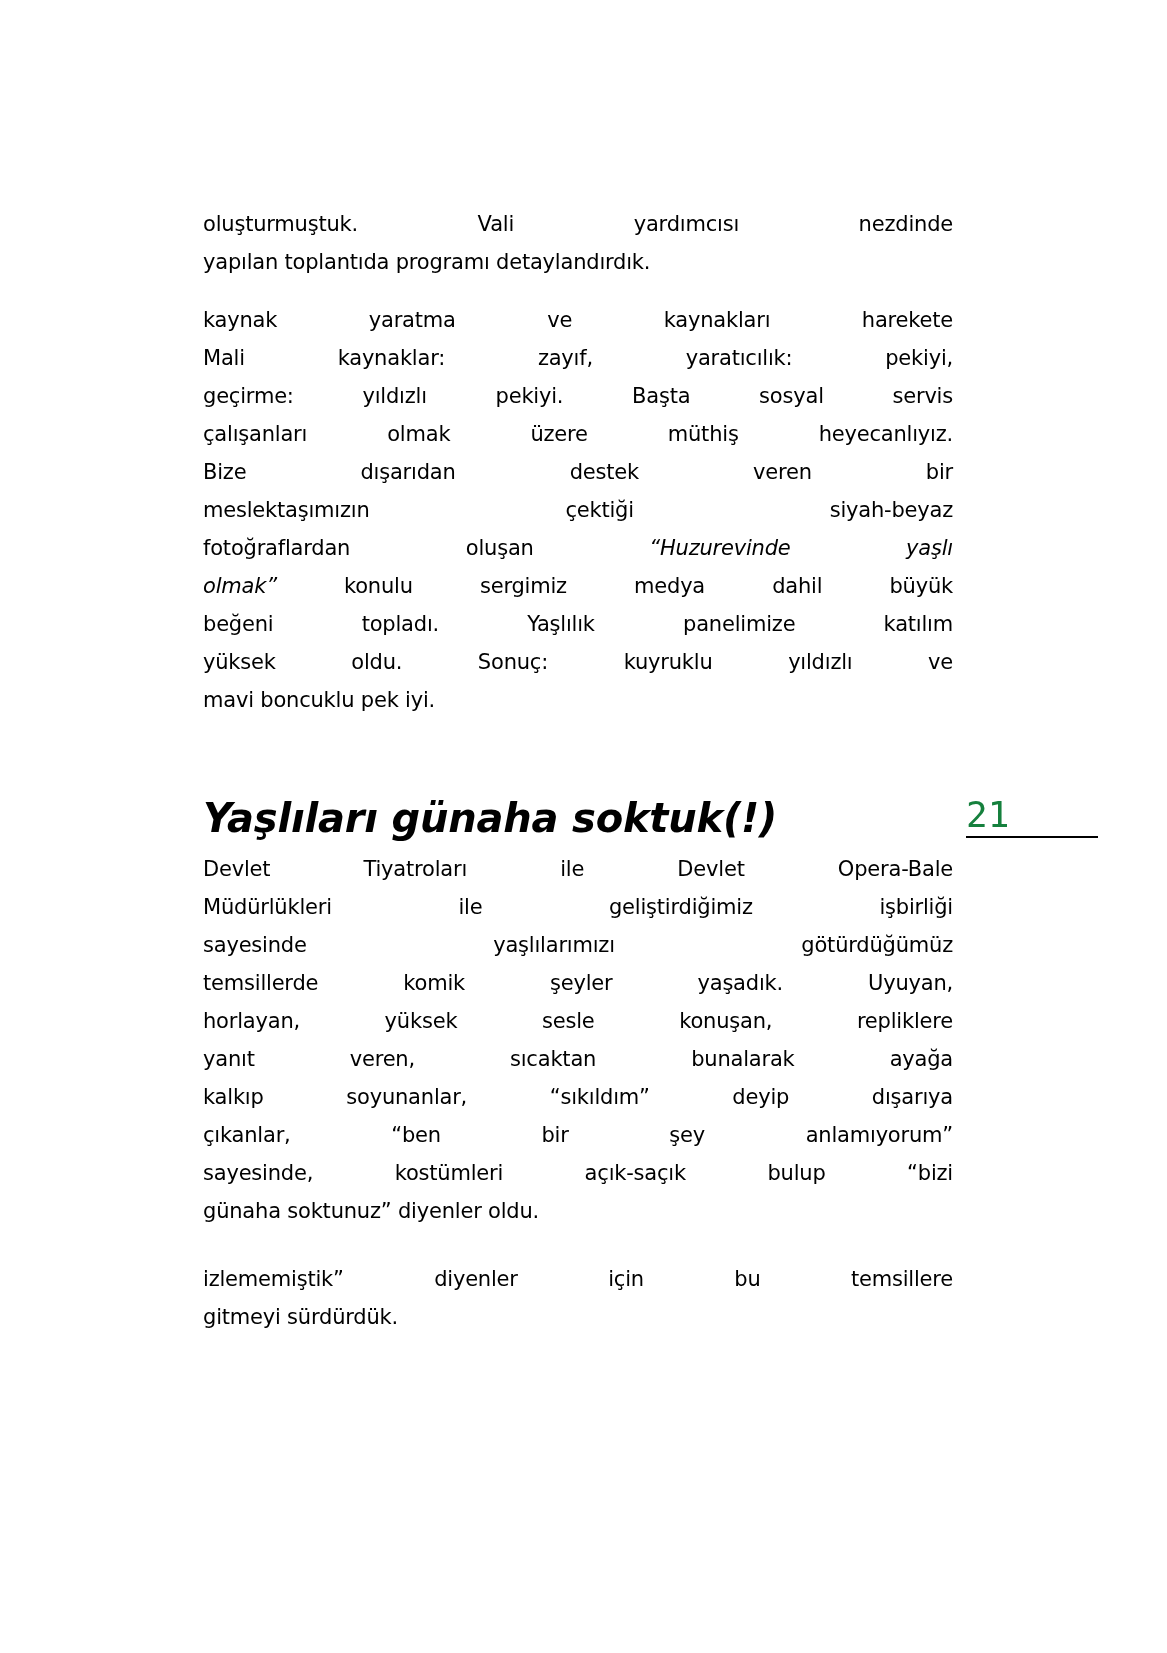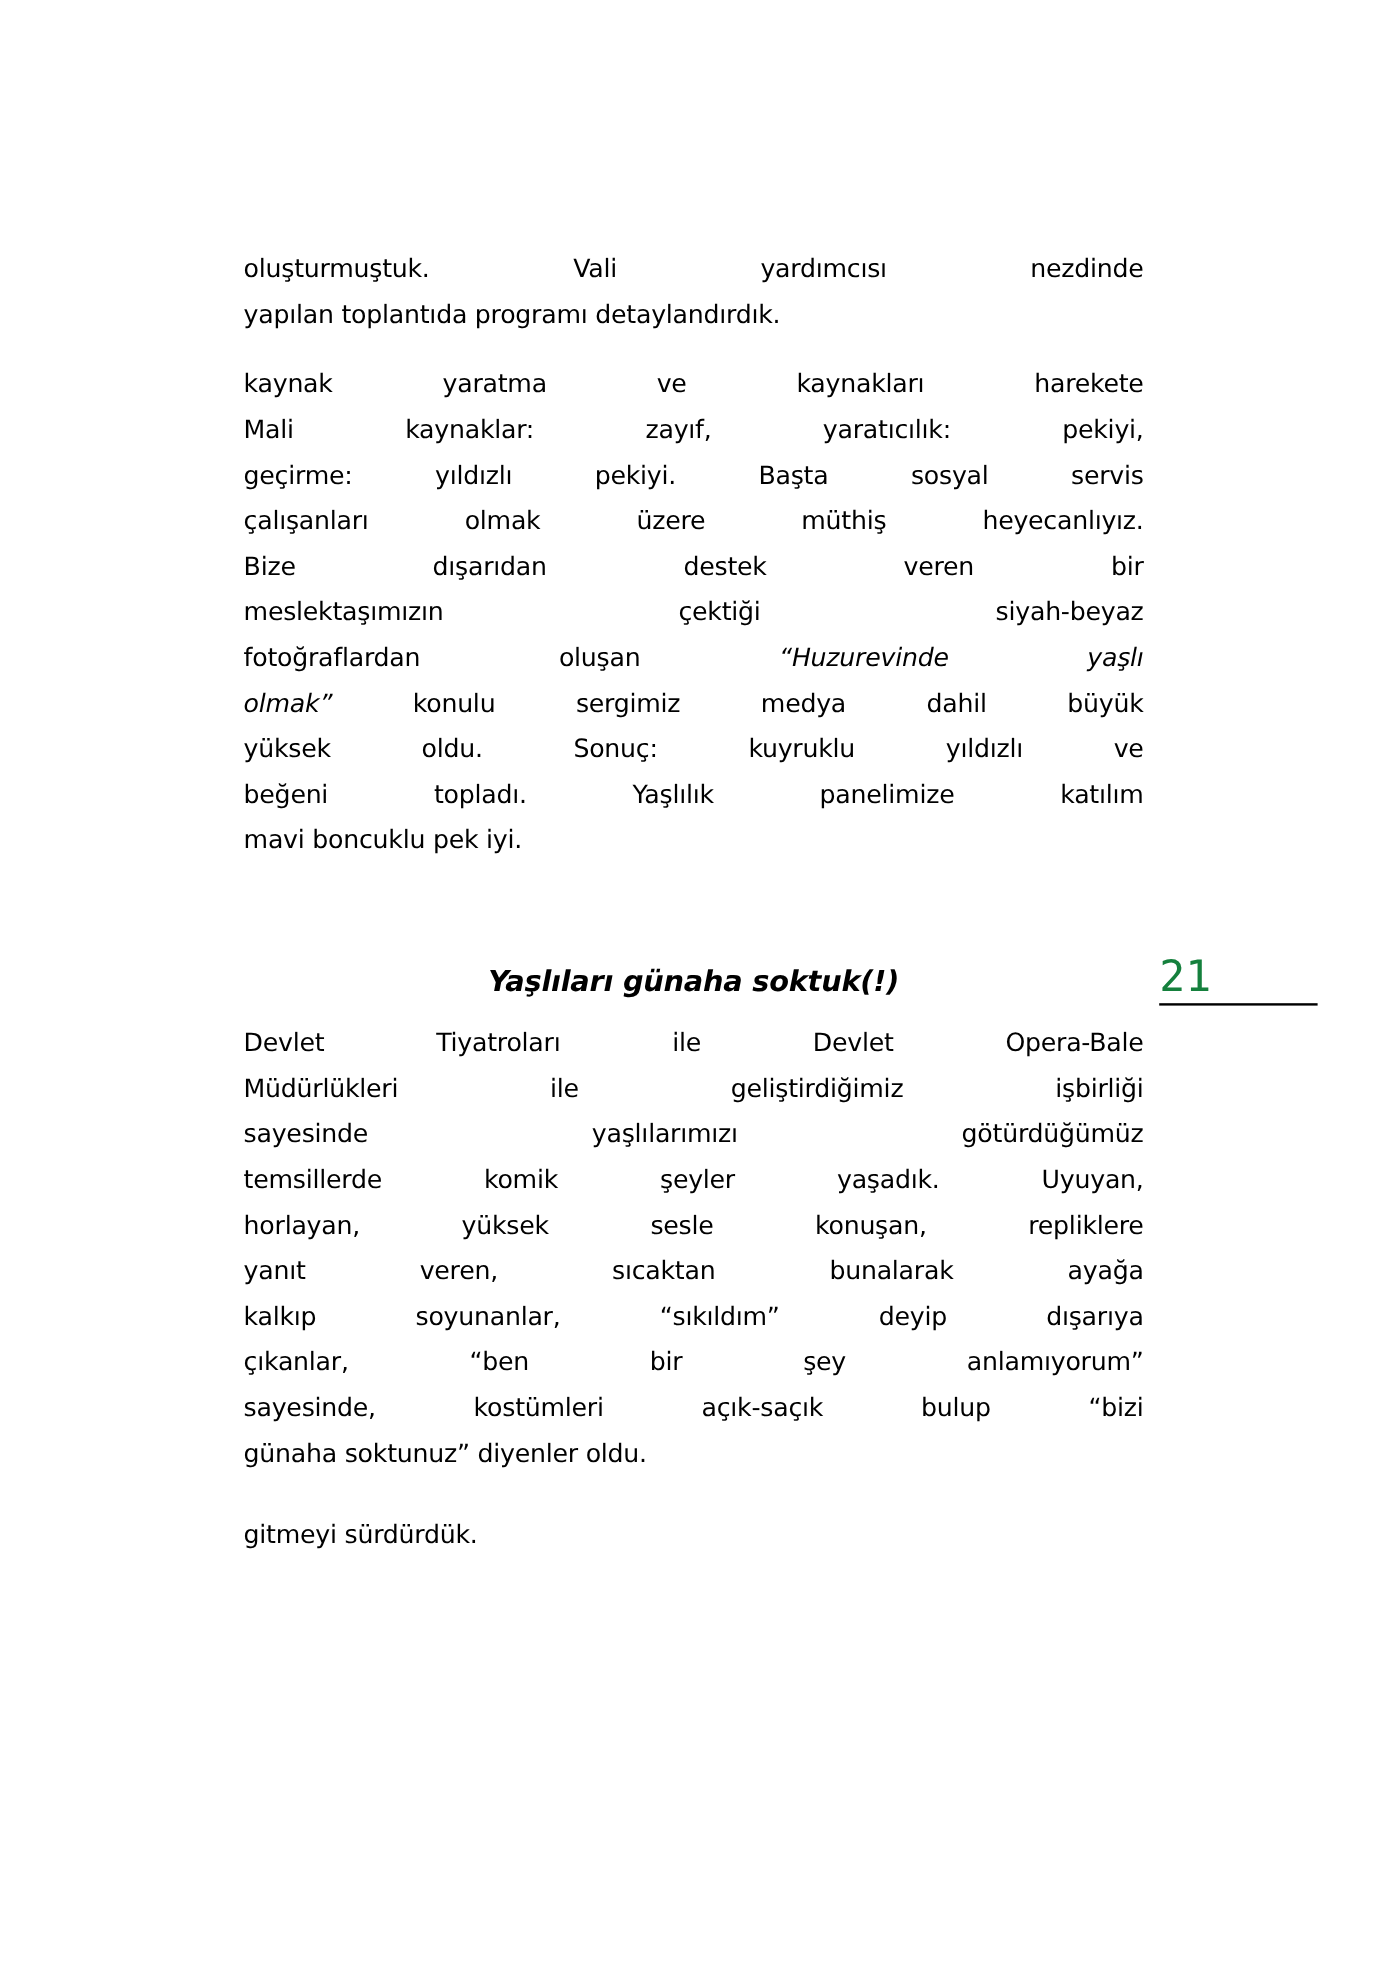--- a/index.html
+++ b/index.html
@@ -33,26 +33,25 @@
   .para-gap-lg { margin-top: 30px; }
   .line {
     text-align: justify;
     text-align-last: justify;
     min-height: 38px;
   }
   .line.last { text-align-last: left; }
   .it { font-style: italic; }
   .heading {
     margin: 77px 0 10px 0;
-    font-size: 24px;
+    font-size: 40px;
     line-height: 44px;
     font-style: italic;
     font-weight: bold;
     letter-spacing: -0.2px;
-    text-align: center;
   }
   .pagenum-wrap {
     position: absolute;
     left: 966px;
     top: 795px;
     width: 132px;
   }
   .pagenum {
     font-family: "DejaVu Sans Mono", monospace;
     font-size: 36px;
@@ -85,38 +84,39 @@
 
     <div class="para para-gap">
       <div class="line">kaynak yaratma ve kaynakları harekete</div>
       <div class="line">Mali kaynaklar: zayıf, yaratıcılık: pekiyi,</div>
       <div class="line">geçirme: yıldızlı pekiyi. Başta sosyal servis</div>
       <div class="line">çalışanları olmak üzere müthiş heyecanlıyız.</div>
       <div class="line">Bize dışarıdan destek veren bir</div>
       <div class="line">meslektaşımızın çektiği siyah-beyaz</div>
       <div class="line"><span>fotoğraflardan oluşan </span><span class="it">“Huzurevinde yaşlı</span></div>
       <div class="line"><span class="it">olmak”</span><span> konulu sergimiz medya dahil büyük</span></div>
+      <div class="line">beğeni topladı. Yaşlılık panelimize katılım</div>
       <div class="line">yüksek oldu. Sonuç: kuyruklu yıldızlı ve</div>
-      <div class="line">beğeni topladı. Yaşlılık panelimize katılım</div>
       <div class="line last">mavi boncuklu pek iyi.</div>
     </div>
 
     <h2 class="heading">Yaşlıları günaha soktuk(!)</h2>
 
     <div class="para">
       <div class="line">Devlet Tiyatroları ile Devlet Opera-Bale</div>
       <div class="line">Müdürlükleri ile geliştirdiğimiz işbirliği</div>
       <div class="line">sayesinde yaşlılarımızı götürdüğümüz</div>
       <div class="line">temsillerde komik şeyler yaşadık. Uyuyan,</div>
       <div class="line">horlayan, yüksek sesle konuşan, repliklere</div>
       <div class="line">yanıt veren, sıcaktan bunalarak ayağa</div>
       <div class="line">kalkıp soyunanlar, “sıkıldım” deyip dışarıya</div>
       <div class="line">çıkanlar, “ben bir şey anlamıyorum”</div>
       <div class="line">sayesinde, kostümleri açık-saçık bulup “bizi</div>
       <div class="line last">günaha soktunuz” diyenler oldu.</div>
     </div>
 
     <div class="para para-gap-lg">
+      <div class="line">izlememiştik” diyenler için bu temsillere</div>
       <div class="line last">gitmeyi sürdürdük.</div>
     </div>
 
   </div>
 </div>
 
 </body></html>

